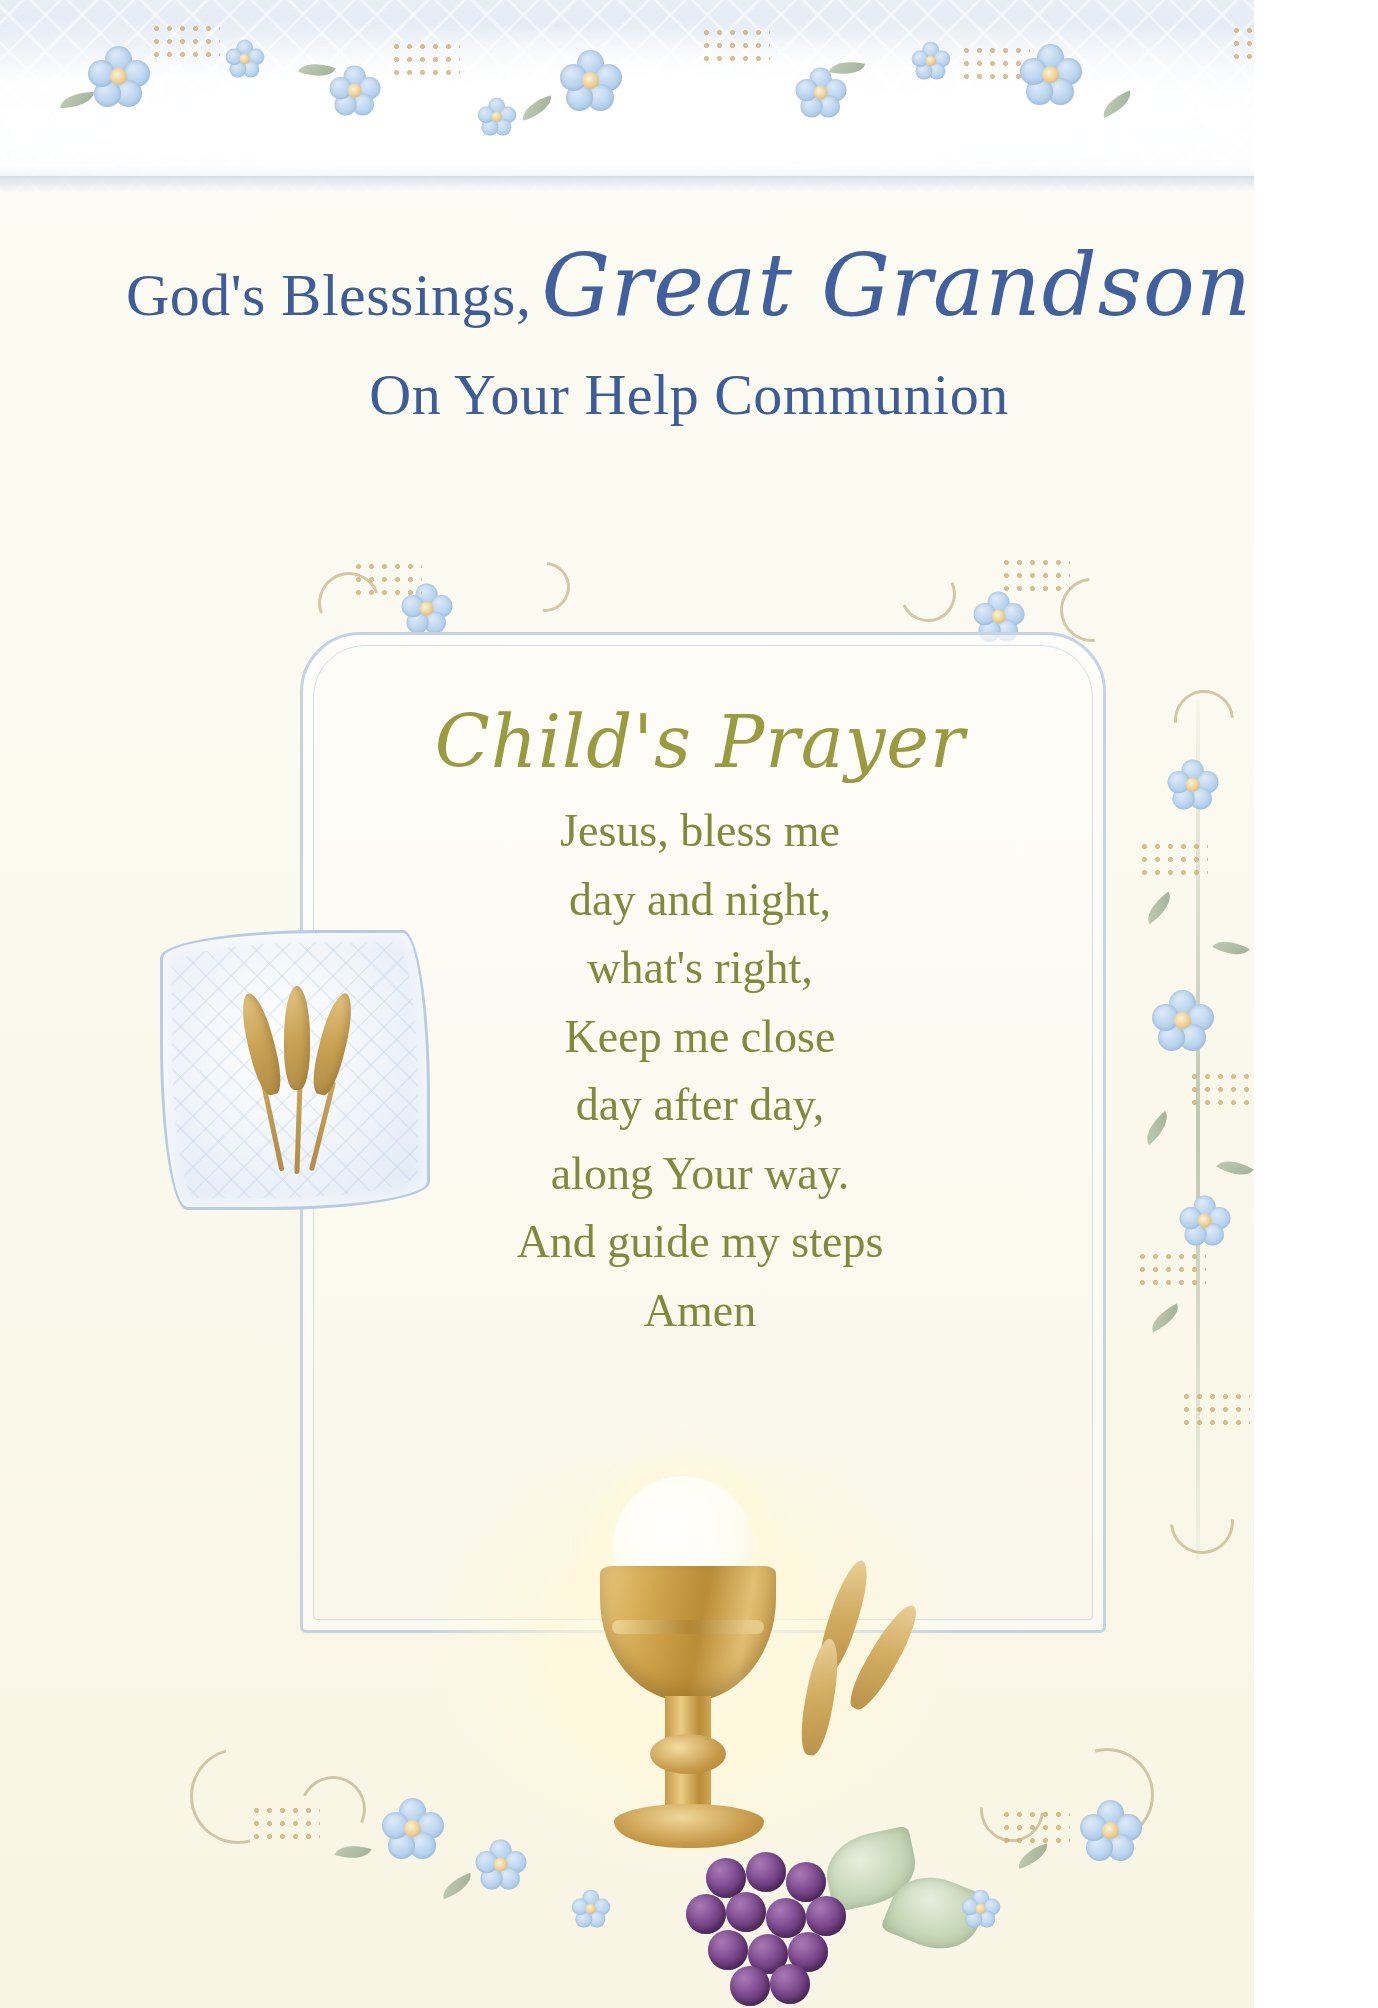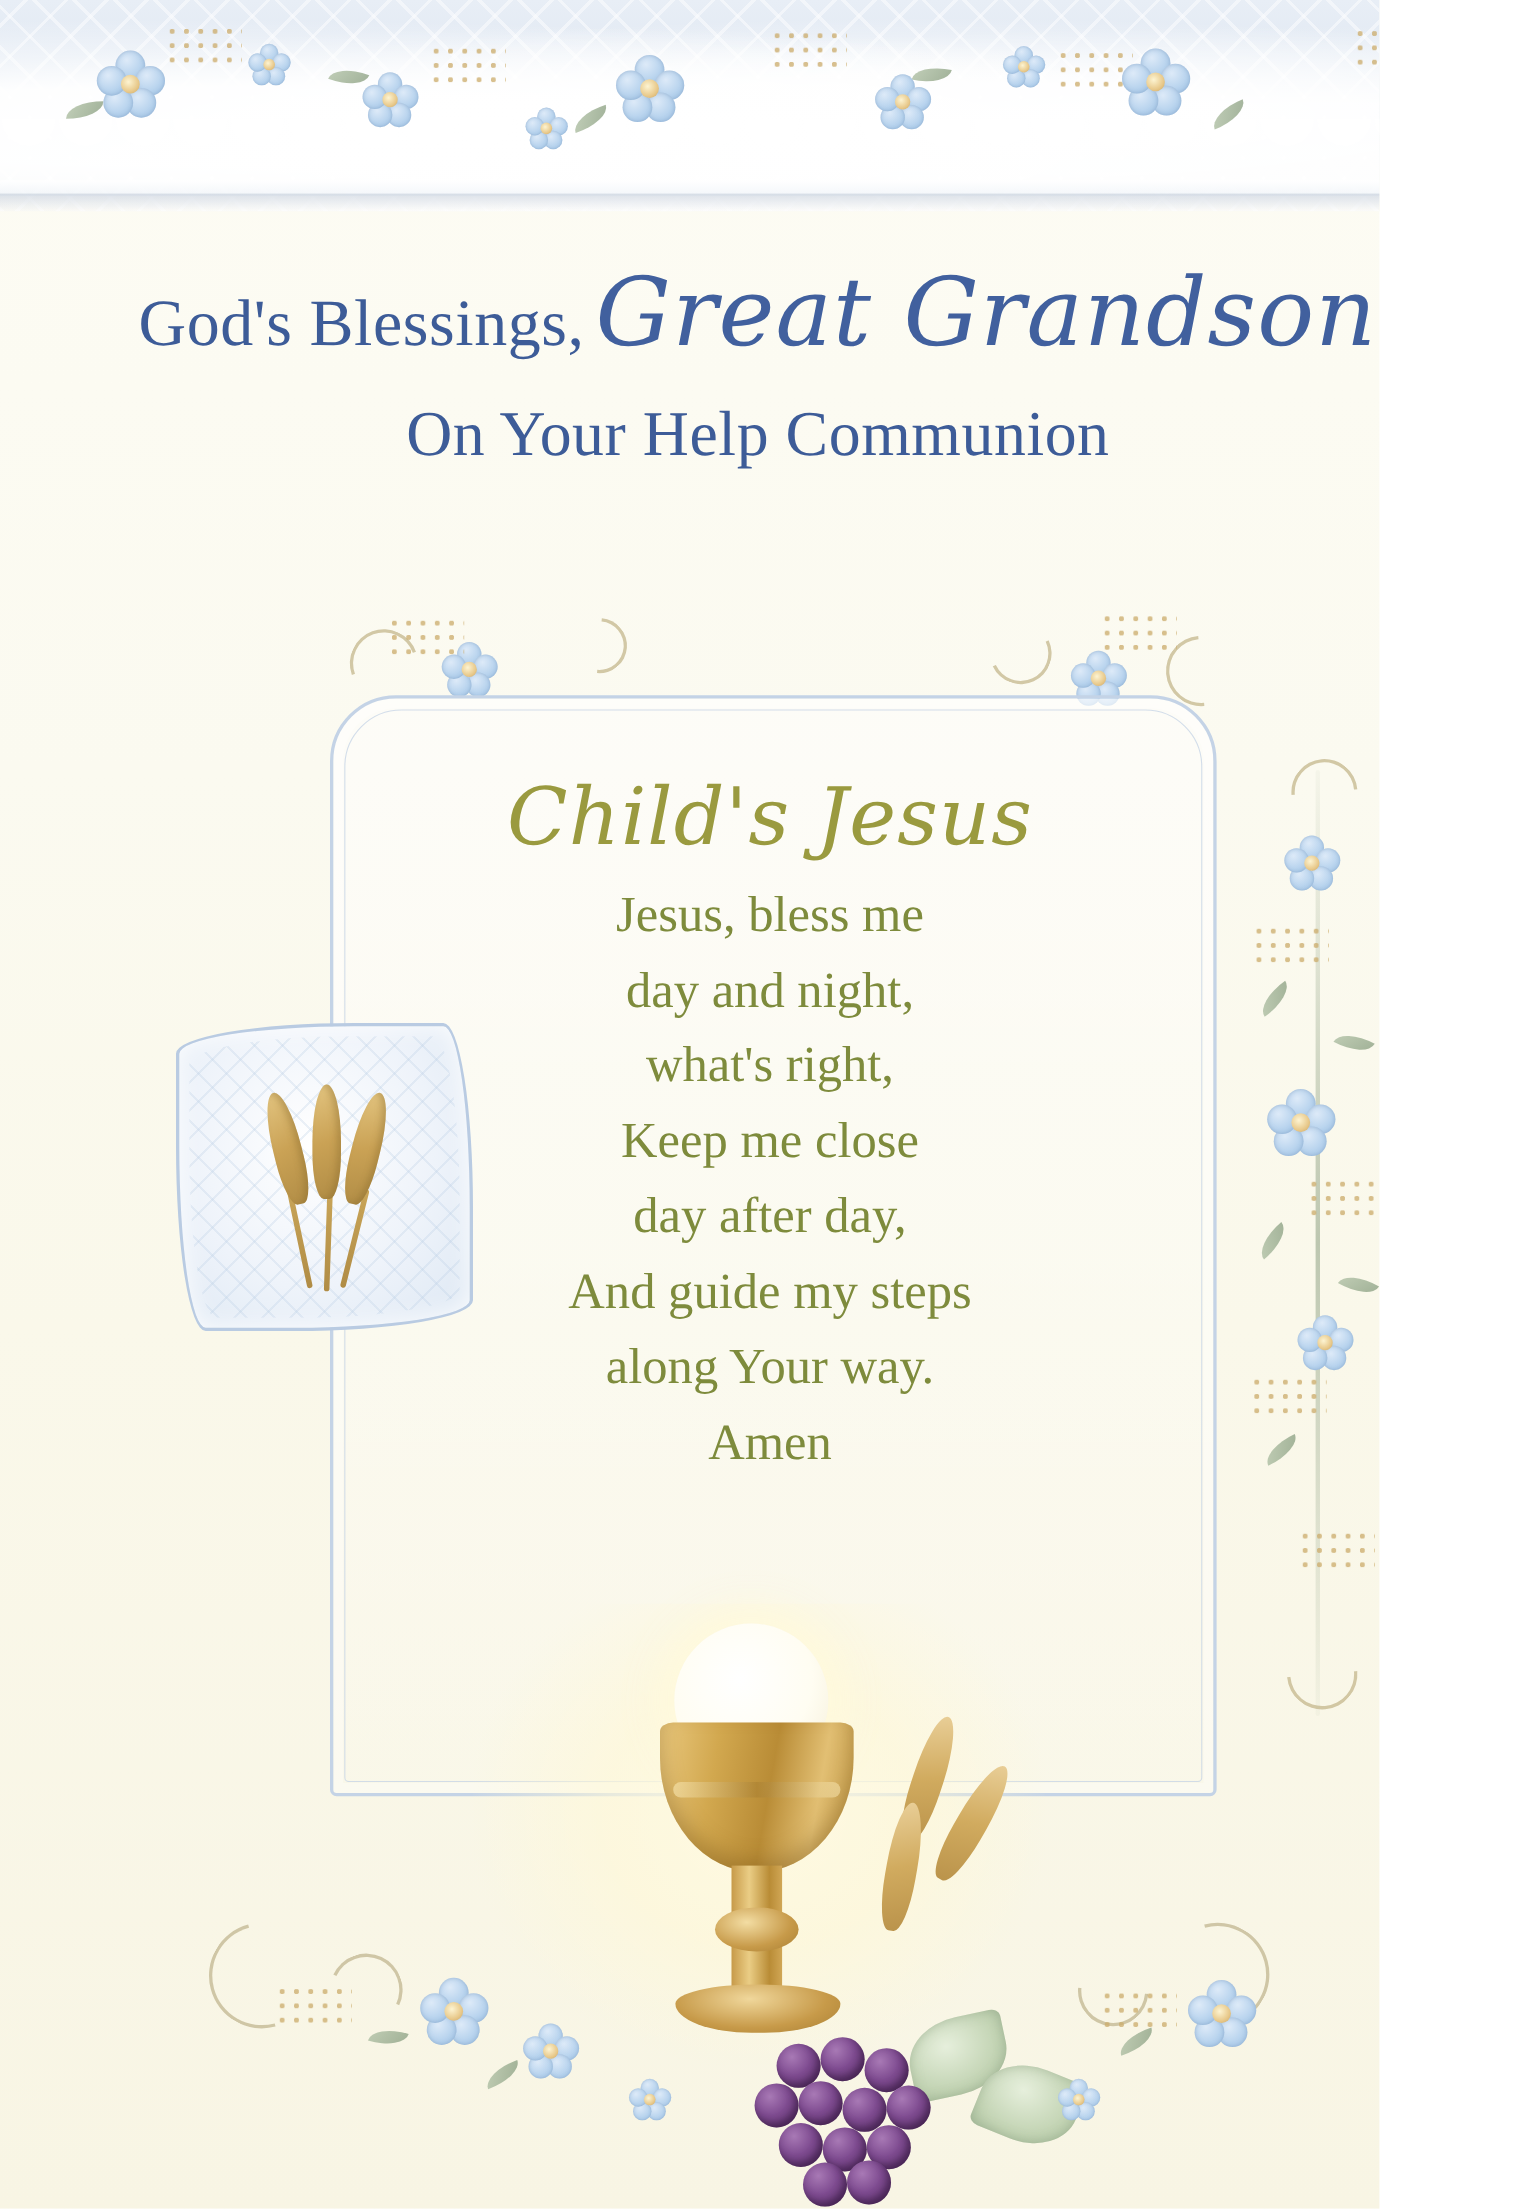--- a/index.html
+++ b/index.html
@@ -445,29 +445,29 @@
       <div class="core"></div>
   </div>
   <div class="dots" style="left:352px;top:560px;"></div>
   <div class="dots" style="left:1000px;top:556px;"></div>
 
   <div class="panel">
     <div class="panel-inner"></div>
   </div>
 
   <div class="prayer">
-    <div class="prayer-title">Child's Jesus</div>
+    <div class="prayer-title">Child's Prayer</div>
     <div class="prayer-body">
       <p>Jesus, bless me</p>
       <p>day and night,</p>
       <p>what's right,</p>
       <p>Keep me close</p>
       <p>day after day,</p>
+      <p>along Your way.</p>
       <p>And guide my steps</p>
-      <p>along Your way.</p>
       <p>Amen</p>
     </div>
   </div>
 
   <div class="medallion">
     <div class="shape"></div>
     <div class="lacefill"></div>
     <div class="wheat-stem" style="left:110px;top:150px;transform:rotate(-12deg);"></div>
     <div class="wheat-stem" style="left:136px;top:152px;transform:rotate(2deg);"></div>
     <div class="wheat-stem" style="left:160px;top:150px;transform:rotate(14deg);"></div>

